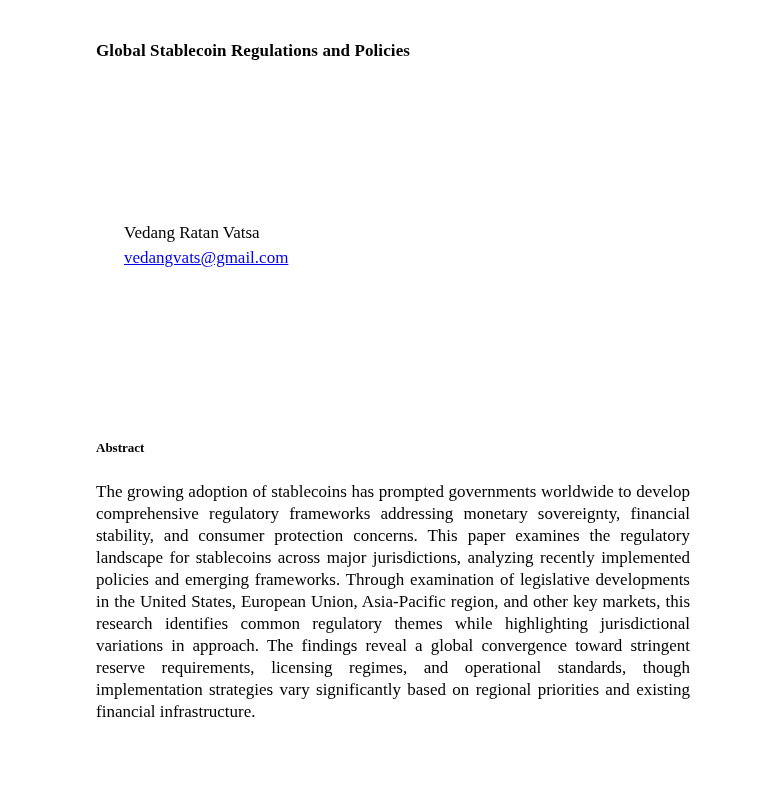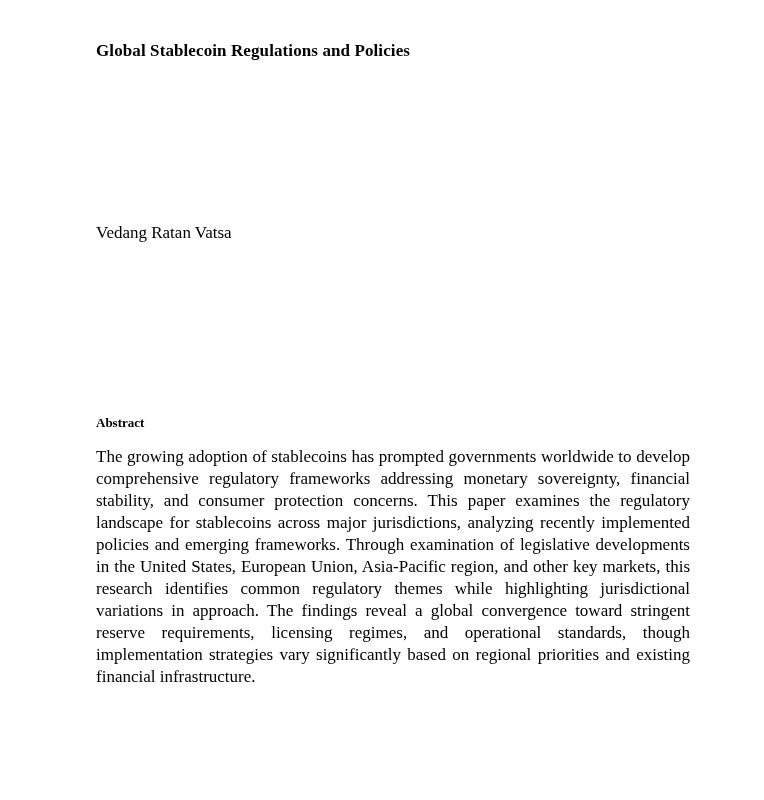--- a/index.html
+++ b/index.html
@@ -25,51 +25,55 @@
     margin: 0;
     font-size: 17px;
     line-height: 20px;
     font-weight: bold;
     letter-spacing: 0.1px;
   }
   .author-block {
     margin-top: 159px;
     font-size: 17px;
     line-height: 25px;
+    margin-left: 28px;
   }
   .author-line {
     white-space: nowrap;
   }
   .email-link {
     color: #0000EE;
     text-decoration: underline;
     cursor: pointer;
   }
   .abstract-heading {
     margin: 168px 0 0 0;
     font-size: 13px;
     line-height: 20px;
     font-weight: bold;
   }
   .abstract-body {
-    margin: 13px 0 0 0;
+    margin: 23px 0 0 0;
     font-size: 17px;
     line-height: 22px;
     text-align: justify;
     text-justify: inter-word;
   }
 </style>
 </head>
 <body>
 
 <div class="page">
 
   <h1 class="paper-title">Global Stablecoin Regulations and Policies</h1>
 
   <div class="author-block">
     <div class="author-line">Vedang Ratan Vatsa</div>
+    <div class="author-line">
+      <a class="email-link">vedangvats@gmail.com</a>
+    </div>
   </div>
 
   <h2 class="abstract-heading">Abstract</h2>
 
   <p class="abstract-body">The growing adoption of stablecoins has prompted governments worldwide to develop comprehensive regulatory frameworks addressing monetary sovereignty, financial stability, and consumer protection concerns. This paper examines the regulatory landscape for stablecoins across major jurisdictions, analyzing recently implemented policies and emerging frameworks. Through examination of legislative developments in the United States, European Union, Asia-Pacific region, and other key markets, this research identifies common regulatory themes while highlighting jurisdictional variations in approach. The findings reveal a global convergence toward stringent reserve requirements, licensing regimes, and operational standards, though implementation strategies vary significantly based on regional priorities and existing financial infrastructure.</p>
 
 </div>
 
 </body></html>

